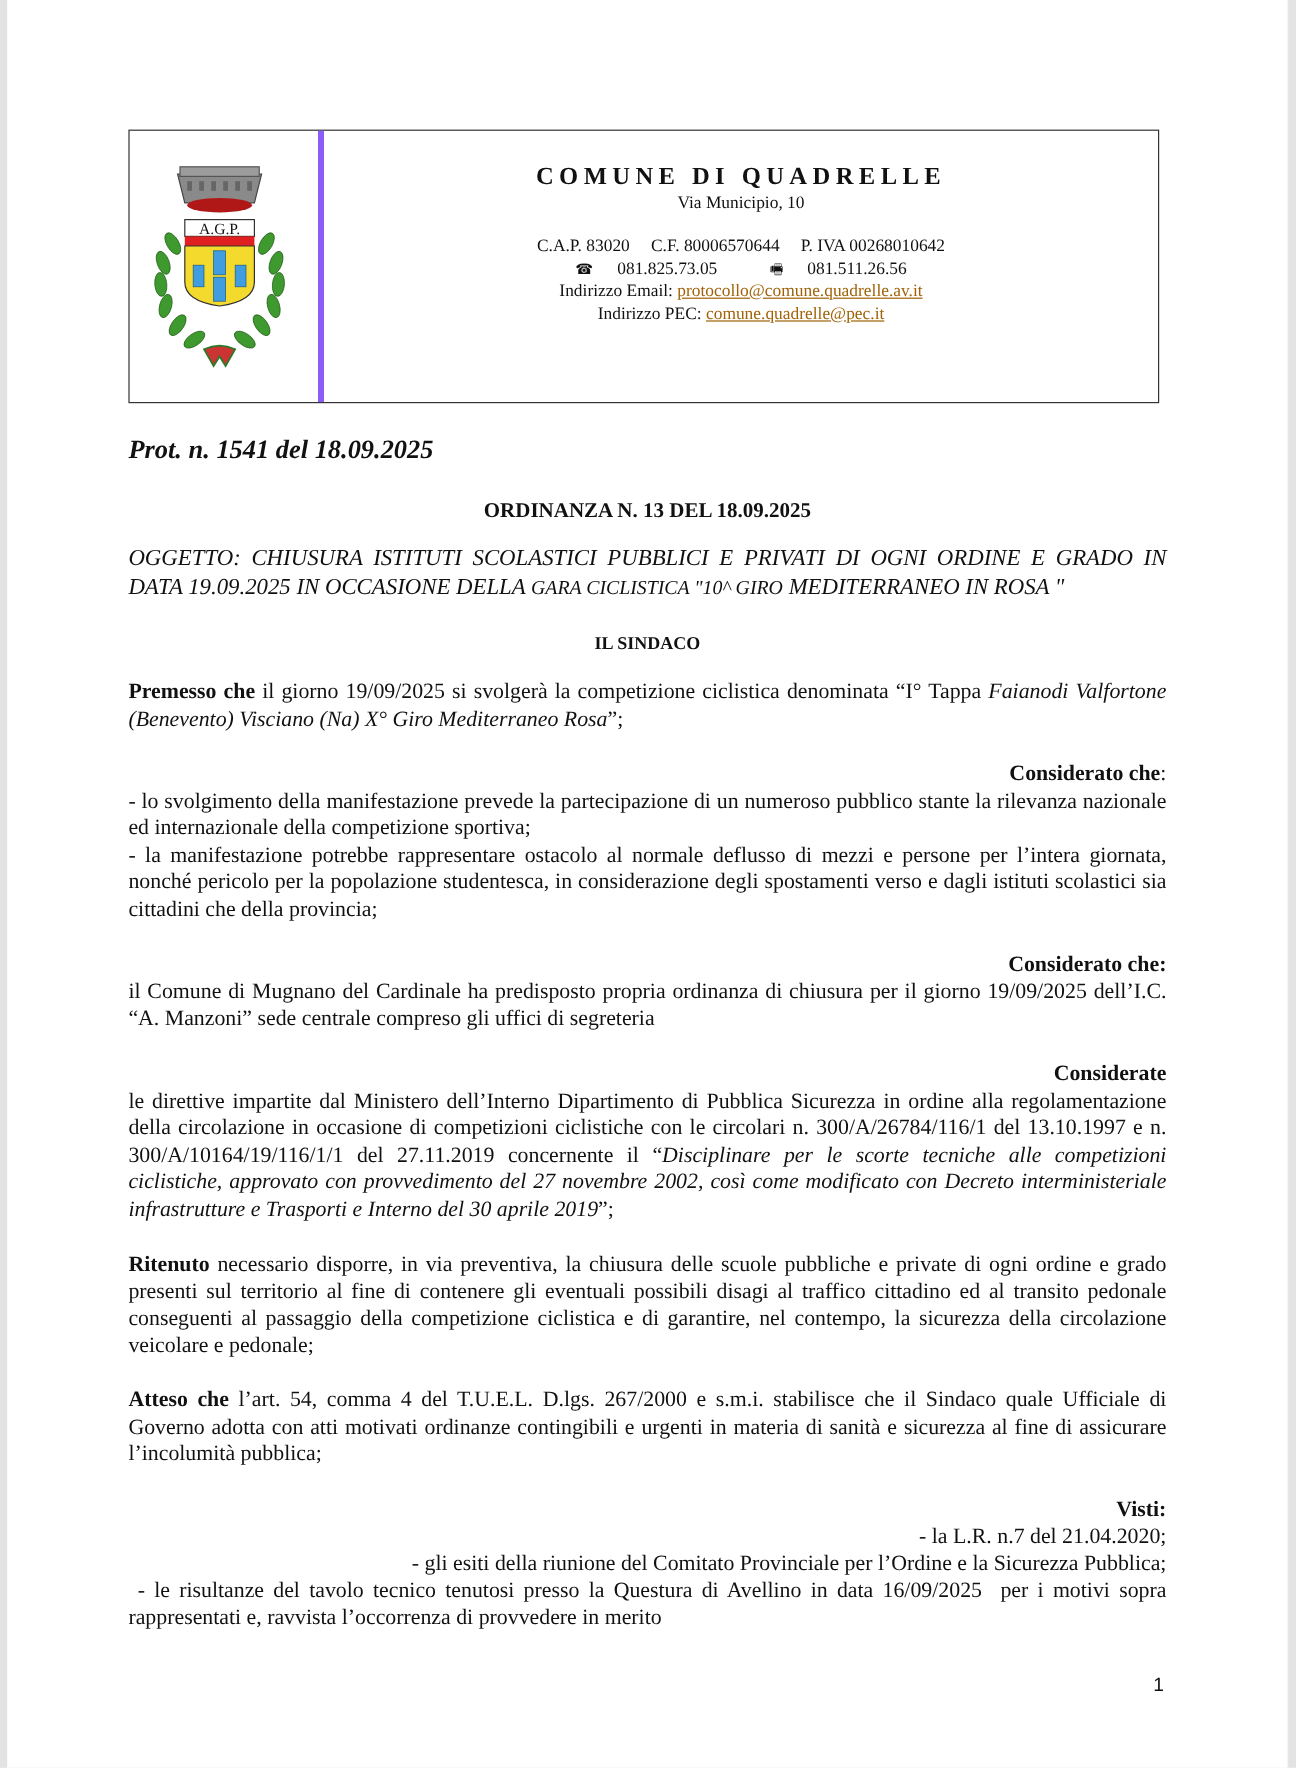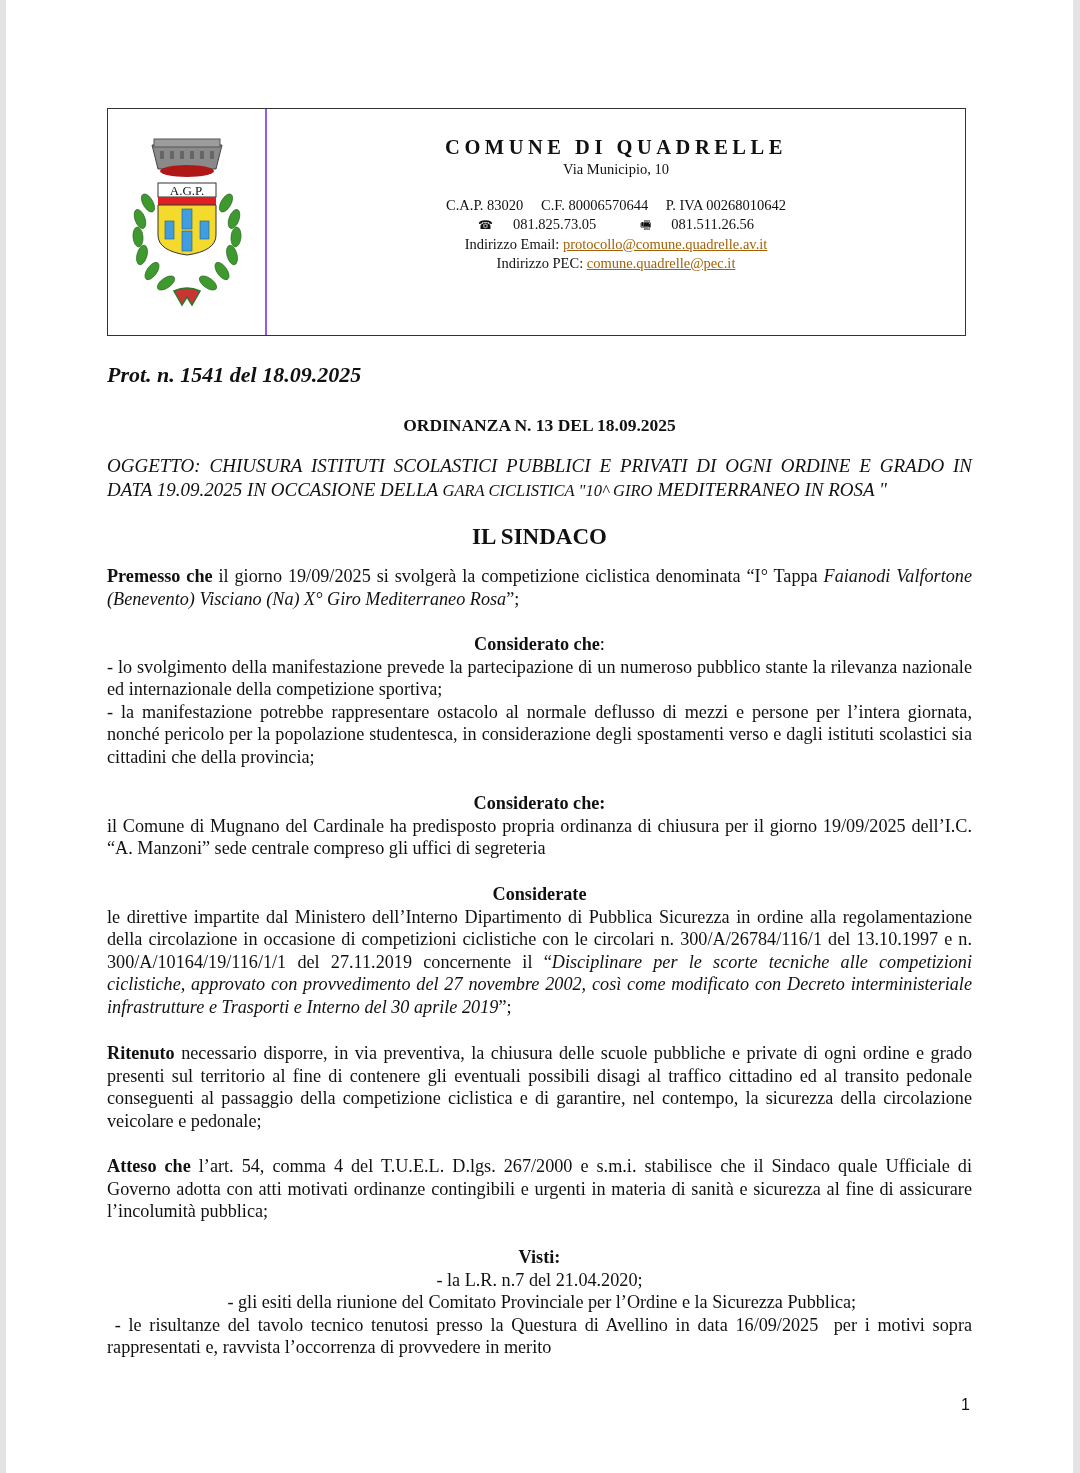--- a/index.html
+++ b/index.html
@@ -12,22 +12,22 @@
   .page {
     position: absolute; left: 6px; top: 0; width: 1067px; height: 1473px;
     background: #ffffff;
   }
   .letterhead {
     position: absolute; left: 107px; top: 108px; width: 857px; height: 226px;
     border: 1px solid #333;
     display: flex;
   }
   .crest-cell {
-    width: 157px; height: 226px; border-right: 2px solid #8b5cf6;
-    display: flex; align-items: center; justify-content: center;
+    width: 157px; height: 226px; border-right: 5px solid #8b5cf6;
+    display: flex; align-items: center; 
   }
   .info-cell {
     flex: 1; text-align: center; padding-top: 26px;
     font-size: 14.5px; line-height: 19px;
   }
   .comune-name {
     font-size: 20.5px; font-weight: bold; letter-spacing: 4.5px; line-height: 24px;
     margin-bottom: 1px;
   }
   .gap { height: 17px; }
@@ -40,25 +40,25 @@
     position: absolute; left: 107px; width: 865px;
     font-size: 18.2px; line-height: 22.5px;
   }
   .prot { top: 364px; font-style: italic; font-weight: bold; font-size: 22px; }
   .ordinanza { top: 414px; width: 865px; text-align: center; font-weight: bold; font-size: 17.5px; }
   .oggetto {
     top: 454px; font-style: italic; font-weight: normal; font-size: 19px; line-height: 24px;
     text-align: justify; text-align-last: left;
   }
   .oggetto .smallcaps { font-size: 16.5px; }
-  .sindaco { top: 526px; text-align: center; font-weight: bold; font-size: 23px; }
+  .sindaco { top: 526px; text-align: center; font-weight: bold; font-size: 15px; }
   .par { position: absolute; left: 107px; width: 865px; font-size: 18.2px; line-height: 22.5px; text-align: justify; }
   .par b { font-weight: bold; }
   .par i { font-style: italic; }
-  .line-left { text-align: center; }
+  .line-left { text-align: right; }
   .page-number {
     position: absolute; left: 961px; top: 1396px; font-size: 16px;
     font-family: "Liberation Sans", sans-serif;
   }
   .edge { position: absolute; top: 0; width: 6px; height: 1473px; background: #e3e3e3; }
 </style>
 </head>
 <body>
 
 <div class="edge" style="left:0"></div>

